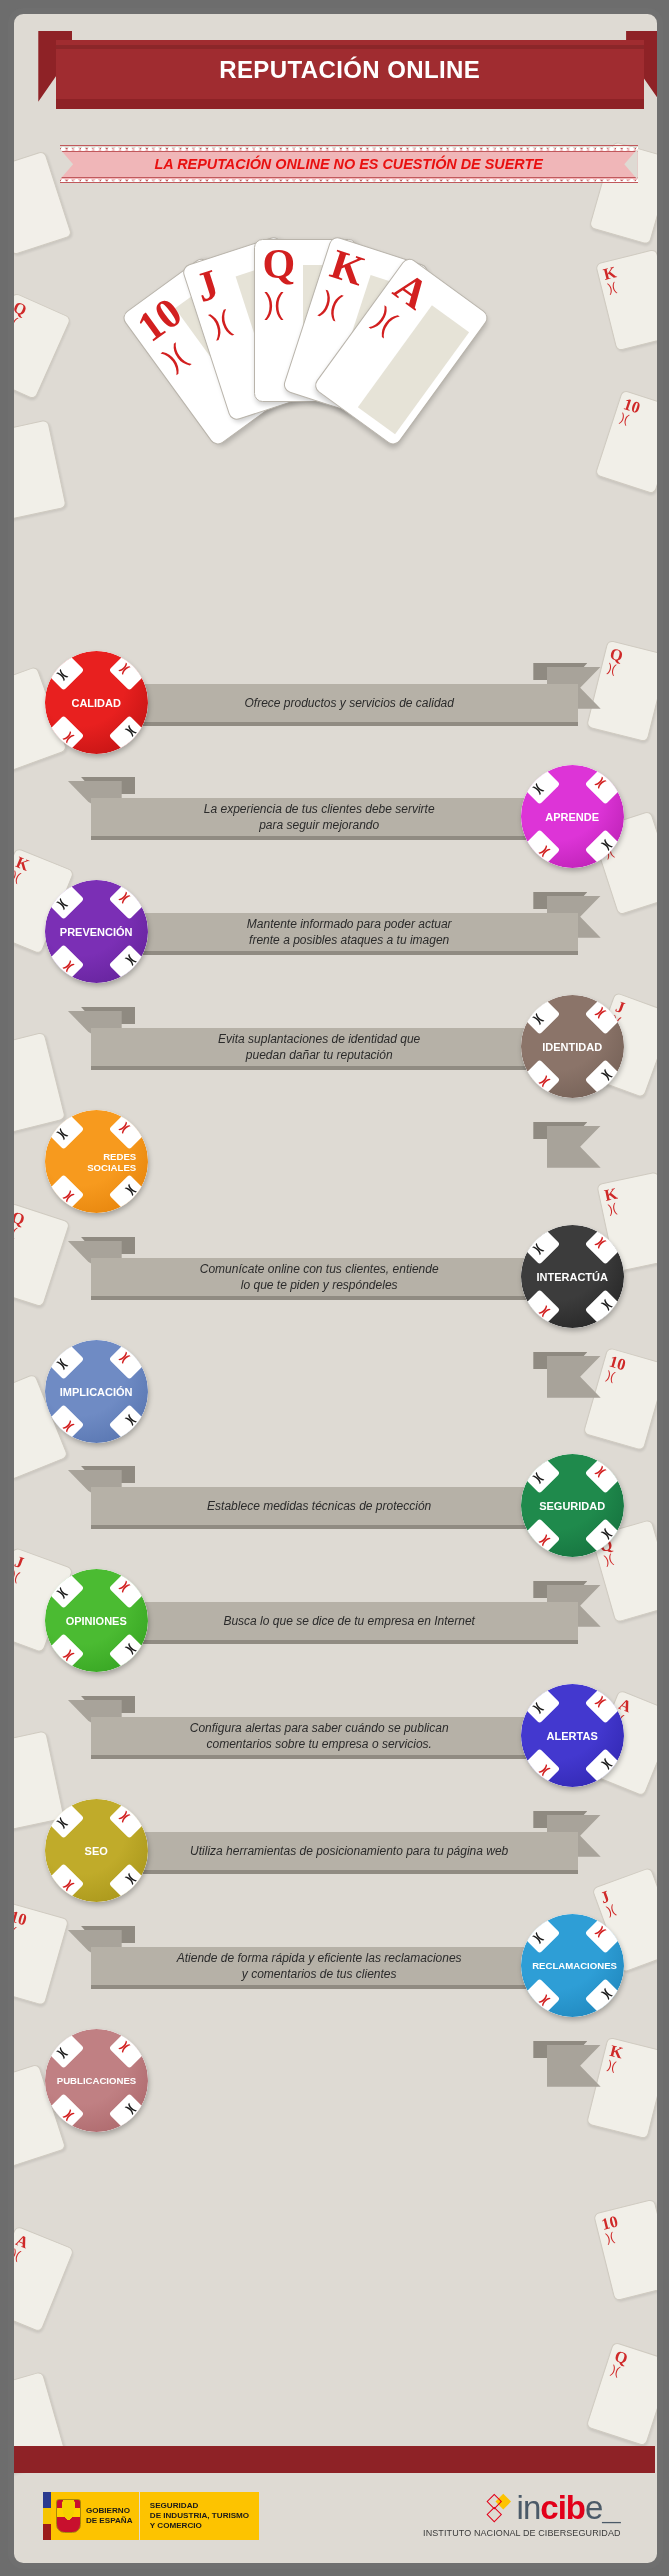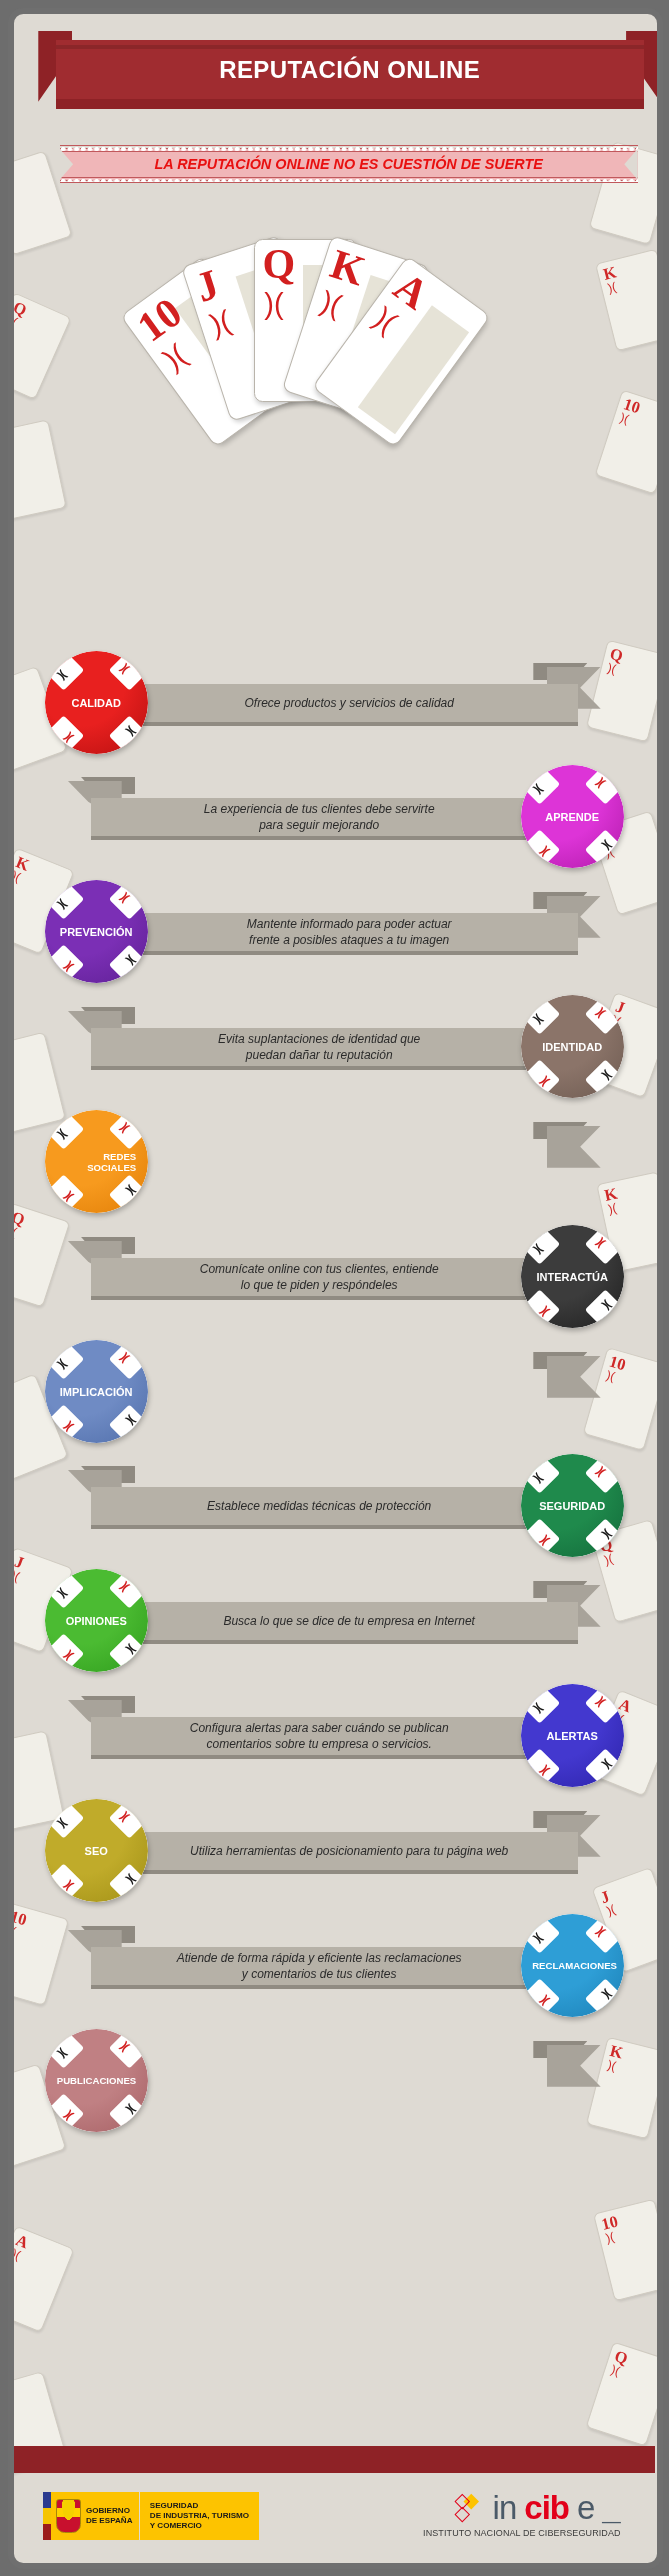--- a/index.html
+++ b/index.html
@@ -329,21 +329,20 @@
     padding: 0 9.6px;
   }
   #incibe {
     position: absolute;
     right: 34px; top: 17px;
     text-align: right;
   }
   #incibe .wordmark {
     display: flex; align-items: center; justify-content: flex-end;
     height: 36px;
-    gap: 8px;
   }
   .diamonds {
     position: relative;
     width: 25px; height: 27px;
     margin-right: 3.8px;
   }
   .dia {
     position: absolute;
     width: 10.5px; height: 10.5px;
     transform: rotate(45deg);

